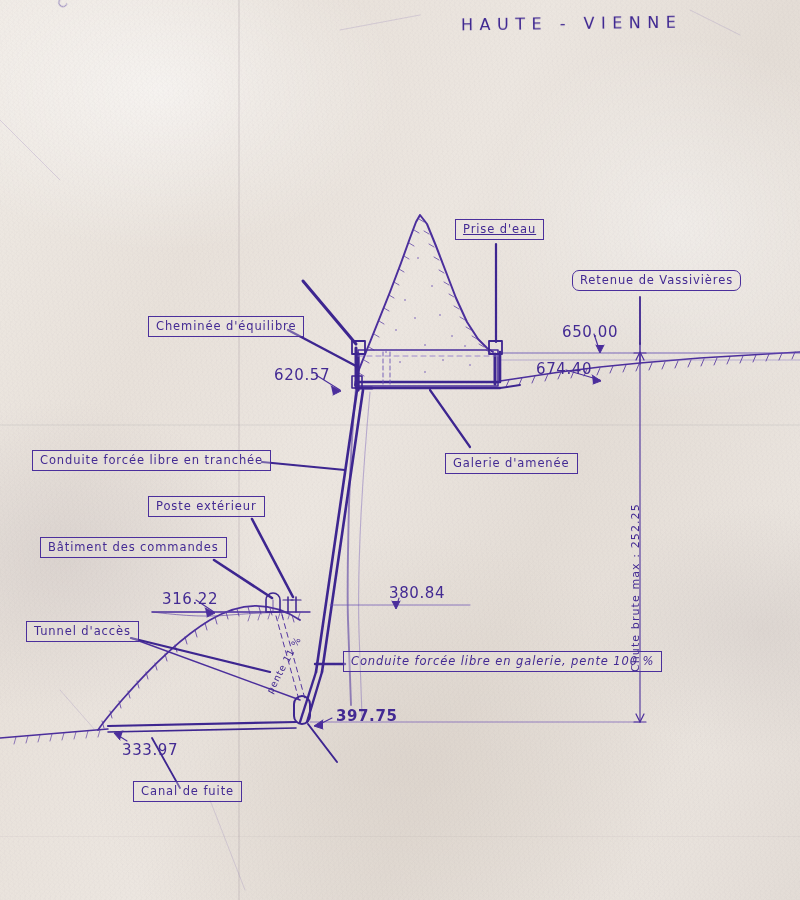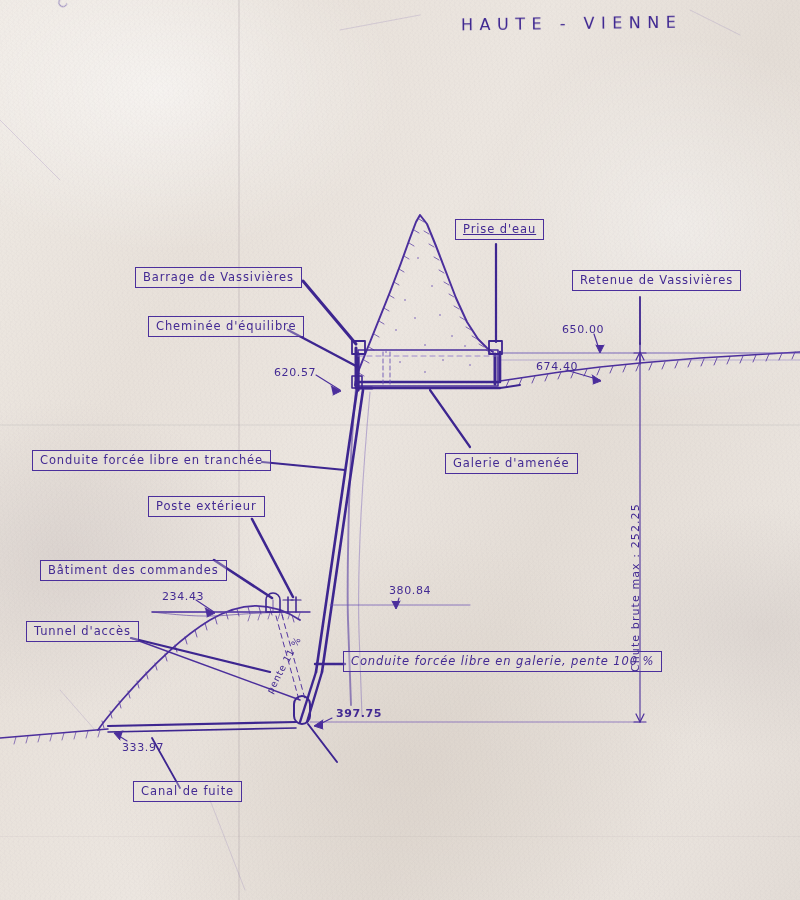--- a/index.html
+++ b/index.html
@@ -37,21 +37,21 @@
     font-size:11.5px;
     letter-spacing:.9px;
     padding:3px 7px 4px 7px;
     white-space:nowrap;
     background:rgba(236,230,223,.32);
     line-height:1.05;
   }
   .num{
     position:absolute;color:#432a93;
     font-family:"DejaVu Sans",sans-serif;
-    font-size:11px;letter-spacing:.6px;white-space:nowrap;
+    font-size:15px;letter-spacing:.6px;white-space:nowrap;
   }
   .vtxt{
     position:absolute;color:#432a93;
     font-family:"DejaVu Sans",sans-serif;
     font-size:11px;letter-spacing:1.1px;white-space:nowrap;
     transform-origin:0 0;transform:rotate(-90deg);
   }
   .slope{
     position:absolute;color:#432a93;
     font-family:"DejaVu Sans",sans-serif;
@@ -341,45 +341,44 @@
         <line x1="690" y1="10" x2="740" y2="35"></line>
       </g>
     </g>
   </svg>
 
   <div id="title" style="left:461px;top:14px;">HAUTE - VIENNE</div>
   <div id="corner" style="left:58px;top:-4px;">C</div>
 
   <div class="lbl" style="left:455px;top:219px;text-decoration:underline;">Prise d'eau</div>
 
-  <div class="lbl" style="left:135px;top:267px;">Barrage de Vassivières</div>
 
   <div class="lbl" style="left:148px;top:316px;">Cheminée d'équilibre</div>
 
-  <div class="lbl" style="left:572px;top:270px;">Retenue de Vassivières</div>
+  <div class="lbl" style="left:572px;top:270px;border-radius:7px;">Retenue de Vassivières</div>
 
   <div class="lbl" style="left:445px;top:453px;">Galerie d'amenée</div>
 
   <div class="lbl" style="left:32px;top:450px;">Conduite forcée libre en tranchée</div>
 
   <div class="lbl" style="left:148px;top:496px;">Poste extérieur</div>
 
-  <div class="lbl" style="left:40px;top:537px;margin-top:23px;">Bâtiment des commandes</div>
+  <div class="lbl" style="left:40px;top:537px;">Bâtiment des commandes</div>
 
   <div class="lbl" style="left:26px;top:621px;">Tunnel d'accès</div>
 
   <div class="lbl" style="left:343px;top:651px;font-style:italic;">Conduite forcée libre en galerie, pente 100 %</div>
 
 
   <div class="lbl" style="left:133px;top:781px;">Canal de fuite</div>
 
   <div class="num" style="left:562px;top:323px;">650.00</div>
   <div class="num" style="left:536px;top:360px;">674.40</div>
   <div class="num" style="left:274px;top:366px;">620.57</div>
-  <div class="num" style="left:162px;top:590px;">234.43</div>
+  <div class="num" style="left:162px;top:590px;">316.22</div>
   <div class="num" style="left:389px;top:584px;">380.84</div>
   <div class="num" style="left:336px;top:707px;font-weight:bold;">397.75</div>
   <div class="num" style="left:122px;top:741px;">333.97</div>
 
   <div class="vtxt" style="left:629px;top:672px;">Chute brute max : 252.25</div>
 
   <div class="slope" style="left:264px;top:690px;">pente 11 %</div>
 </div>
 
 </body></html>

